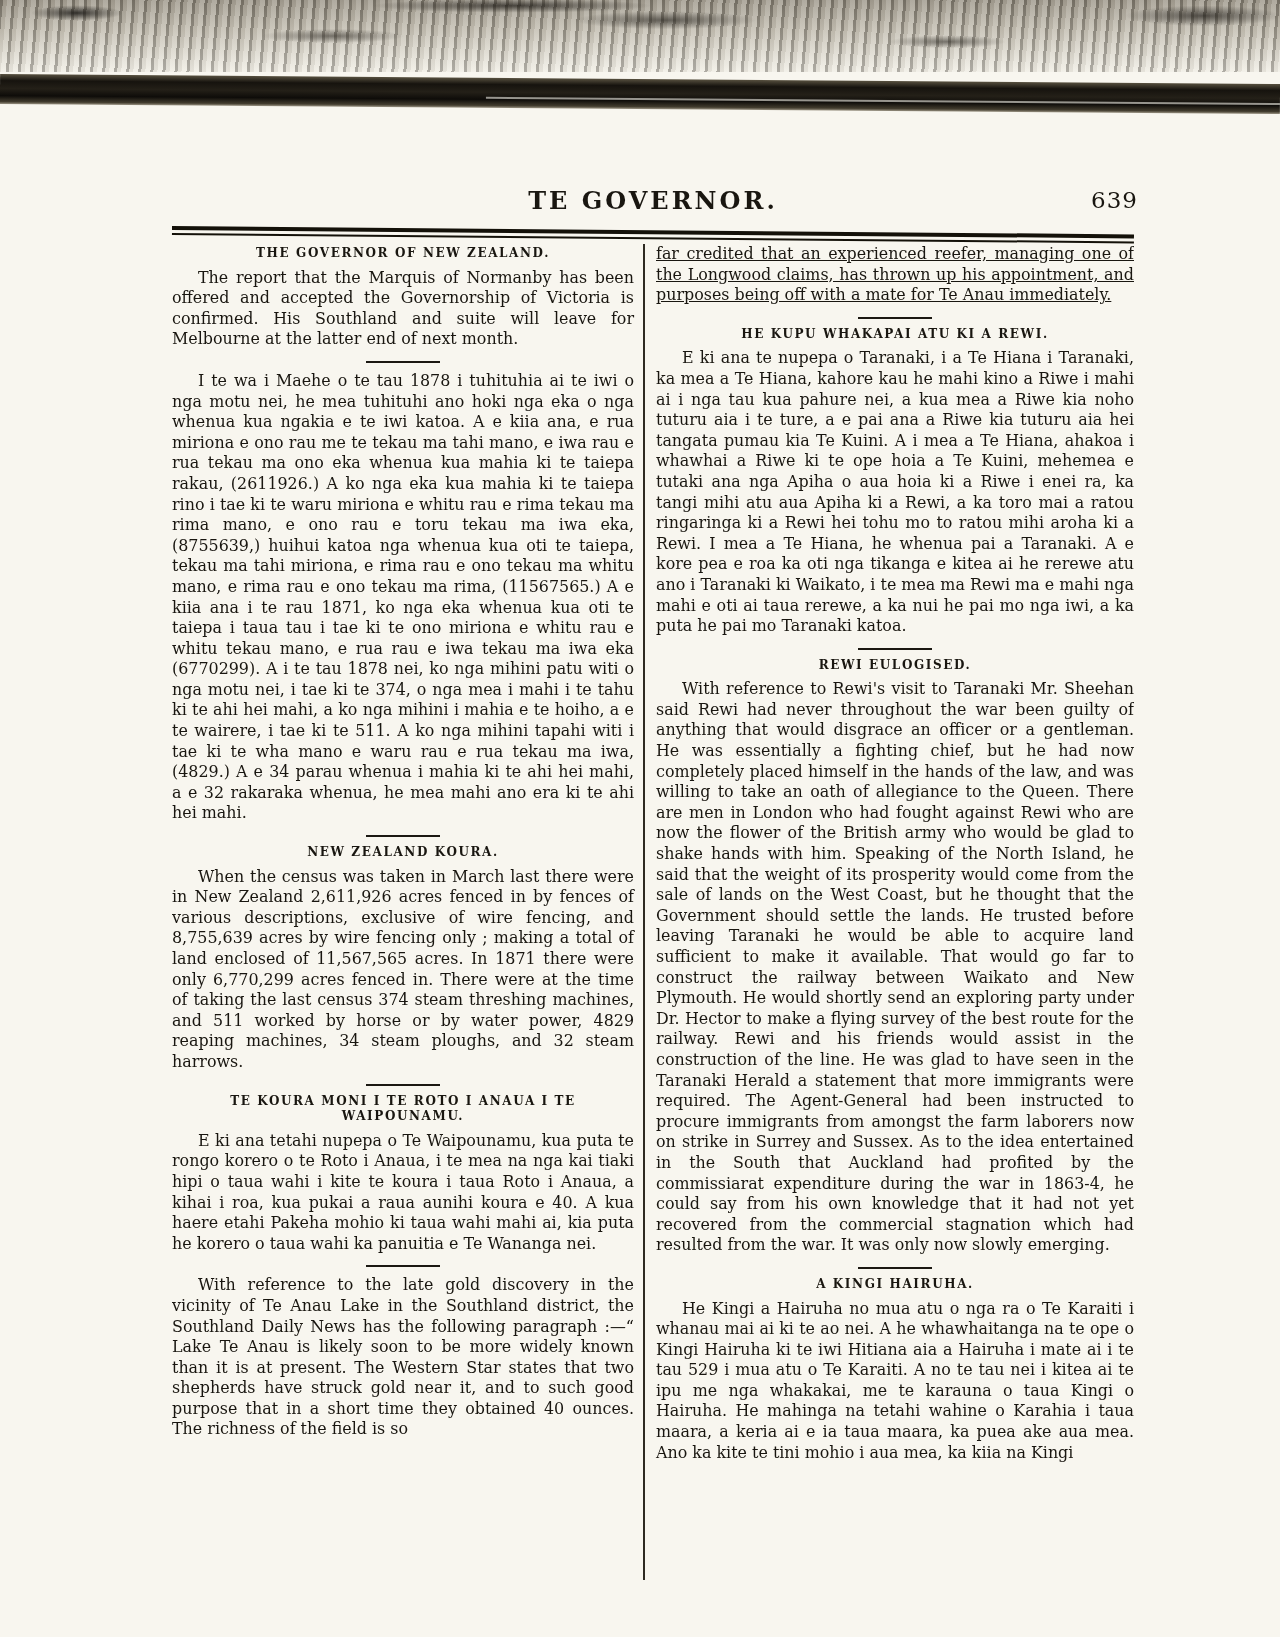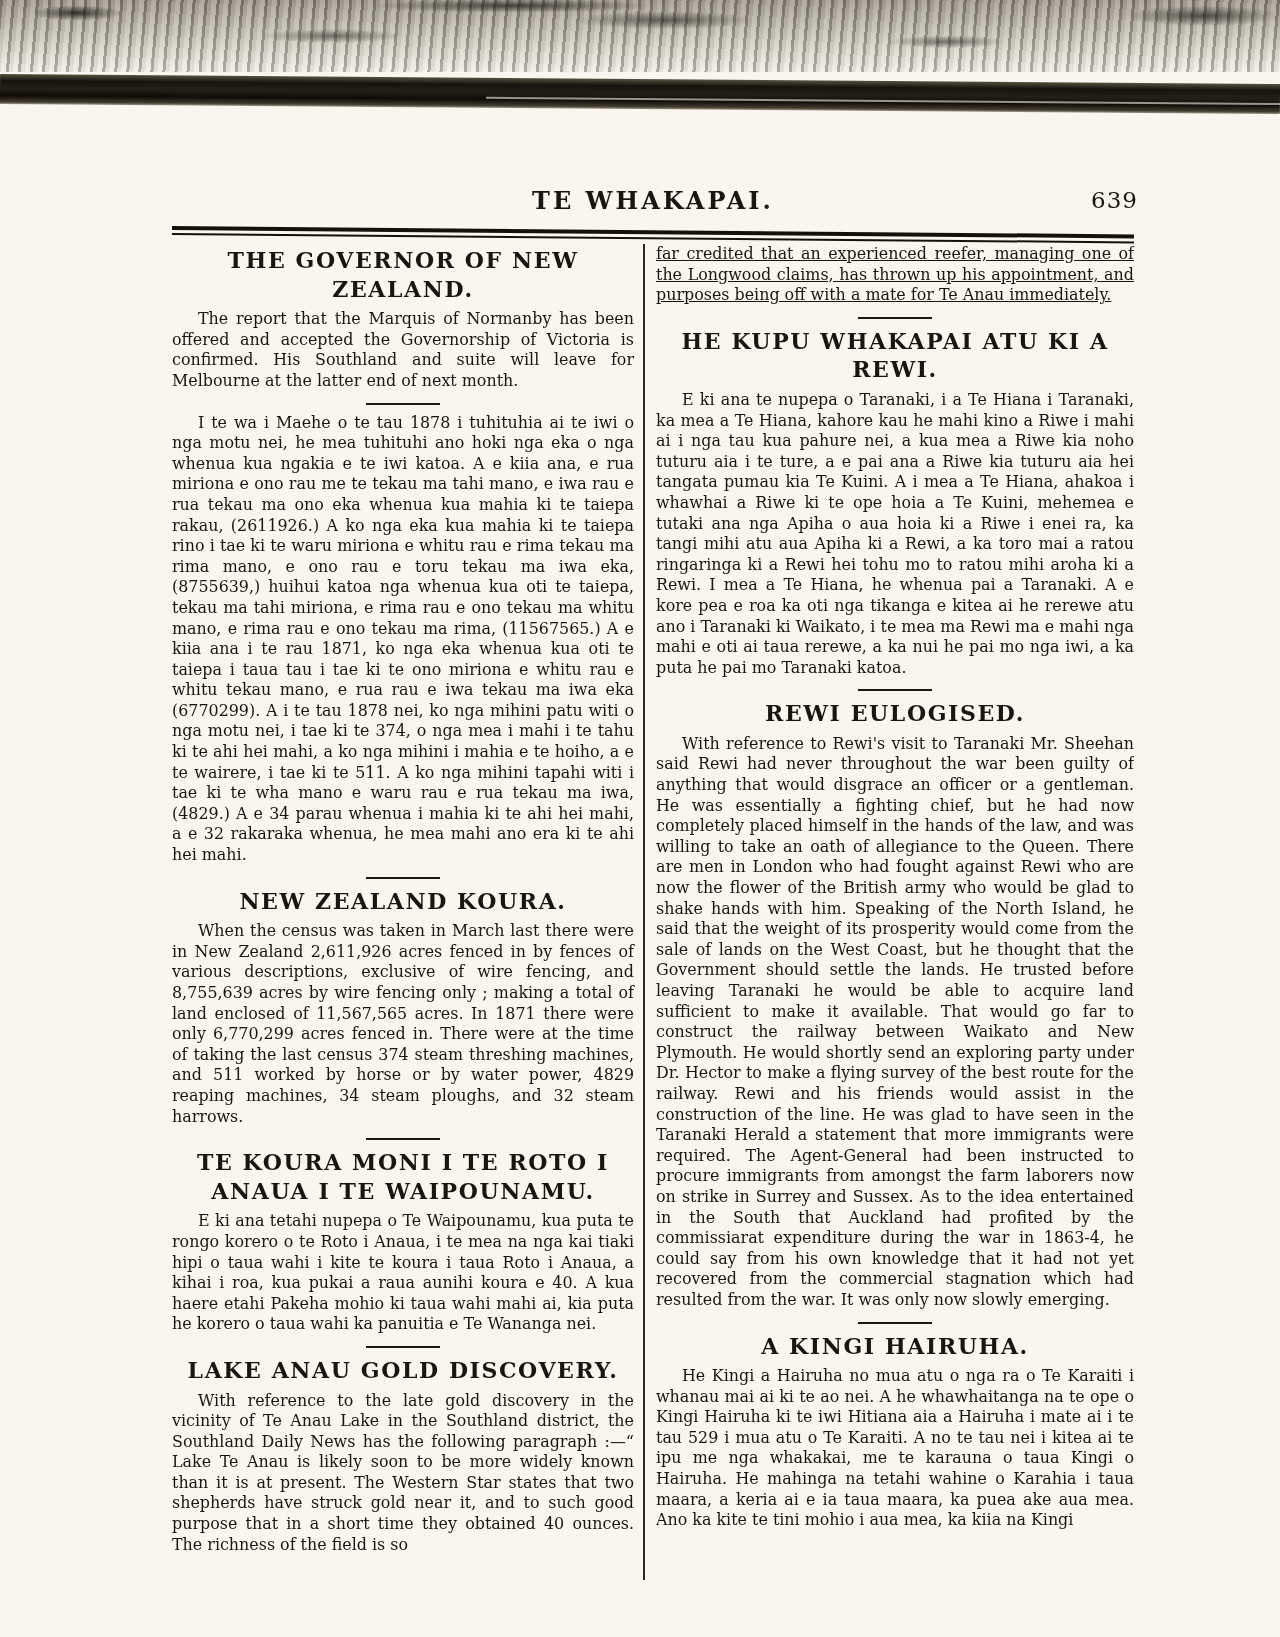--- a/index.html
+++ b/index.html
@@ -41,41 +41,41 @@
   .pageno { position: absolute; right: -4px; top: 1px; font-size: 23px; font-weight: normal; letter-spacing: 1px; }
   .double-rule { transform: rotate(0.5deg); transform-origin: left center; margin-top: 2px; }
   .rule-thick { height: 4px; background: #141109; }
   .rule-thin { height: 2px; background: #141109; margin-top: 3px; }
   .columns { display: flex; align-items: stretch; margin-top: 9px; height: 1336px; overflow: hidden; }
   .col { font-size: 15.9px; line-height: 20.6px; text-align: justify; }
   .col-left { width: 462px; }
   .col-divider { width: 2px; background: #2e2a22; margin: 0 11px 0 9px; }
   .col-right { flex: 1; }
   .article-heading {
-    font-size: 22px; font-weight: bold; text-align: center;
+    font-size: 12px; font-weight: bold; text-align: center;
     letter-spacing: 1.6px; line-height: 1.3;
     margin: 2px 6px 6px;
   }
   .article-body { margin: 0; text-indent: 26px; }
   .continuation { margin: 0; text-indent: 0; text-decoration: underline; }
   .sep { width: 74px; height: 2px; background: #1b1812; margin: 11px auto 8px; }
 </style>
 </head>
 <body>
 
 <div class="scan-band">
   <div class="scan-speckle"></div>
   <div class="scan-bar">
     <div class="scan-bar-slit"></div>
   </div>
 </div>
 
 <div class="page">
   <div class="masthead-row">
-    <h1 class="masthead">TE WHAKAPAI.</h1>
+    <h1 class="masthead">TE GOVERNOR.</h1>
     <div class="pageno">639</div>
   </div>
   <div class="double-rule">
     <div class="rule-thick"></div>
     <div class="rule-thin"></div>
   </div>
 
   <div class="columns">
 
     <section class="col col-left">
@@ -92,21 +92,20 @@
         <h2 class="article-heading">NEW ZEALAND KOURA.</h2>
         <p class="article-body">When the census was taken in March last there were in New Zealand 2,611,926 acres fenced in by fences of various descriptions, exclusive of wire fencing, and 8,755,639 acres by wire fencing only ; making a total of land enclosed of 11,567,565 acres. In 1871 there were only 6,770,299 acres fenced in. There were at the time of taking the last census 374 steam threshing machines, and 511 worked by horse or by water power, 4829 reaping machines, 34 steam ploughs, and 32 steam harrows.</p>
       </div>
       <div class="sep"></div>
       <div>
         <h2 class="article-heading">TE KOURA MONI I TE ROTO I ANAUA I TE WAIPOUNAMU.</h2>
         <p class="article-body">E ki ana tetahi nupepa o Te Waipounamu, kua puta te rongo korero o te Roto i Anaua, i te mea na nga kai tiaki hipi o taua wahi i kite te koura i taua Roto i Anaua, a kihai i roa, kua pukai a raua aunihi koura e 40. A kua haere etahi Pakeha mohio ki taua wahi mahi ai, kia puta he korero o taua wahi ka panuitia e Te Wananga nei.</p>
       </div>
       <div class="sep"></div>
       <div>
-        <h2 class="article-heading">LAKE ANAU GOLD DISCOVERY.</h2>
         <p class="article-body">With reference to the late gold discovery in the vicinity of Te Anau Lake in the Southland district, the Southland Daily News has the following paragraph :—“ Lake Te Anau is likely soon to be more widely known than it is at present. The Western Star states that two shepherds have struck gold near it, and to such good purpose that in a short time they obtained 40 ounces. The richness of the field is so</p>
       </div>
     </section>
 
     <div class="col-divider"></div>
 
     <section class="col col-right">
       <p class="continuation">far credited that an experienced reefer, managing one of the Longwood claims, has thrown up his appointment, and purposes being off with a mate for Te Anau immediately.</p>
       <div class="sep"></div>
       <div>

